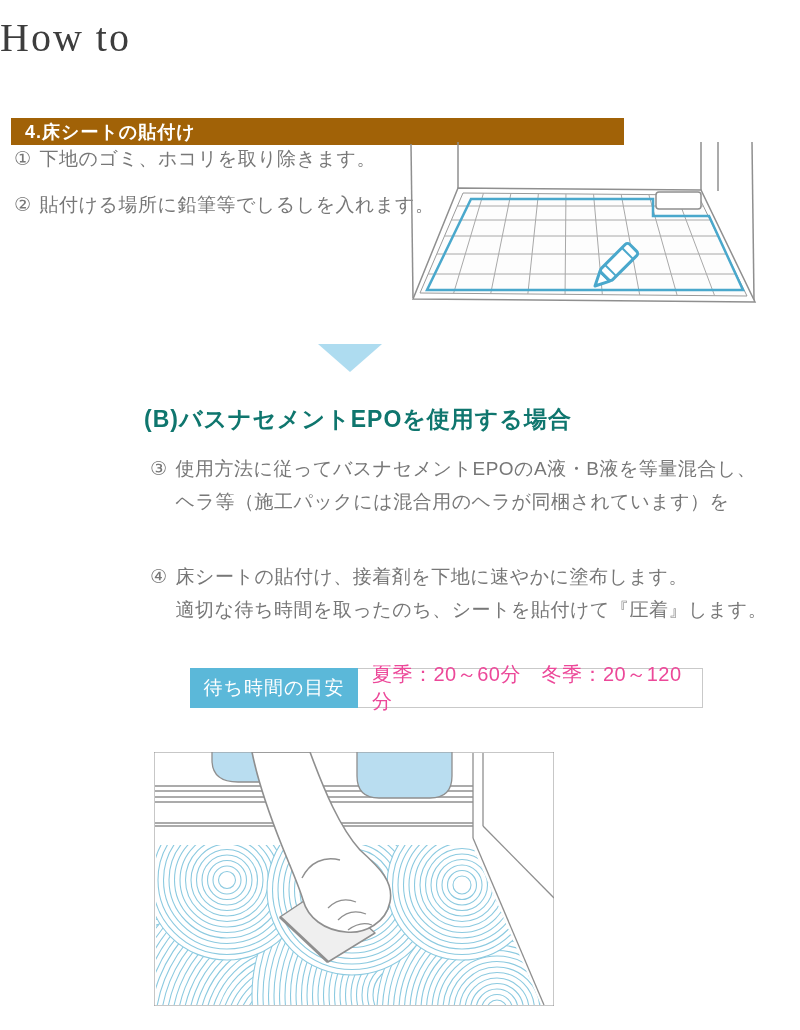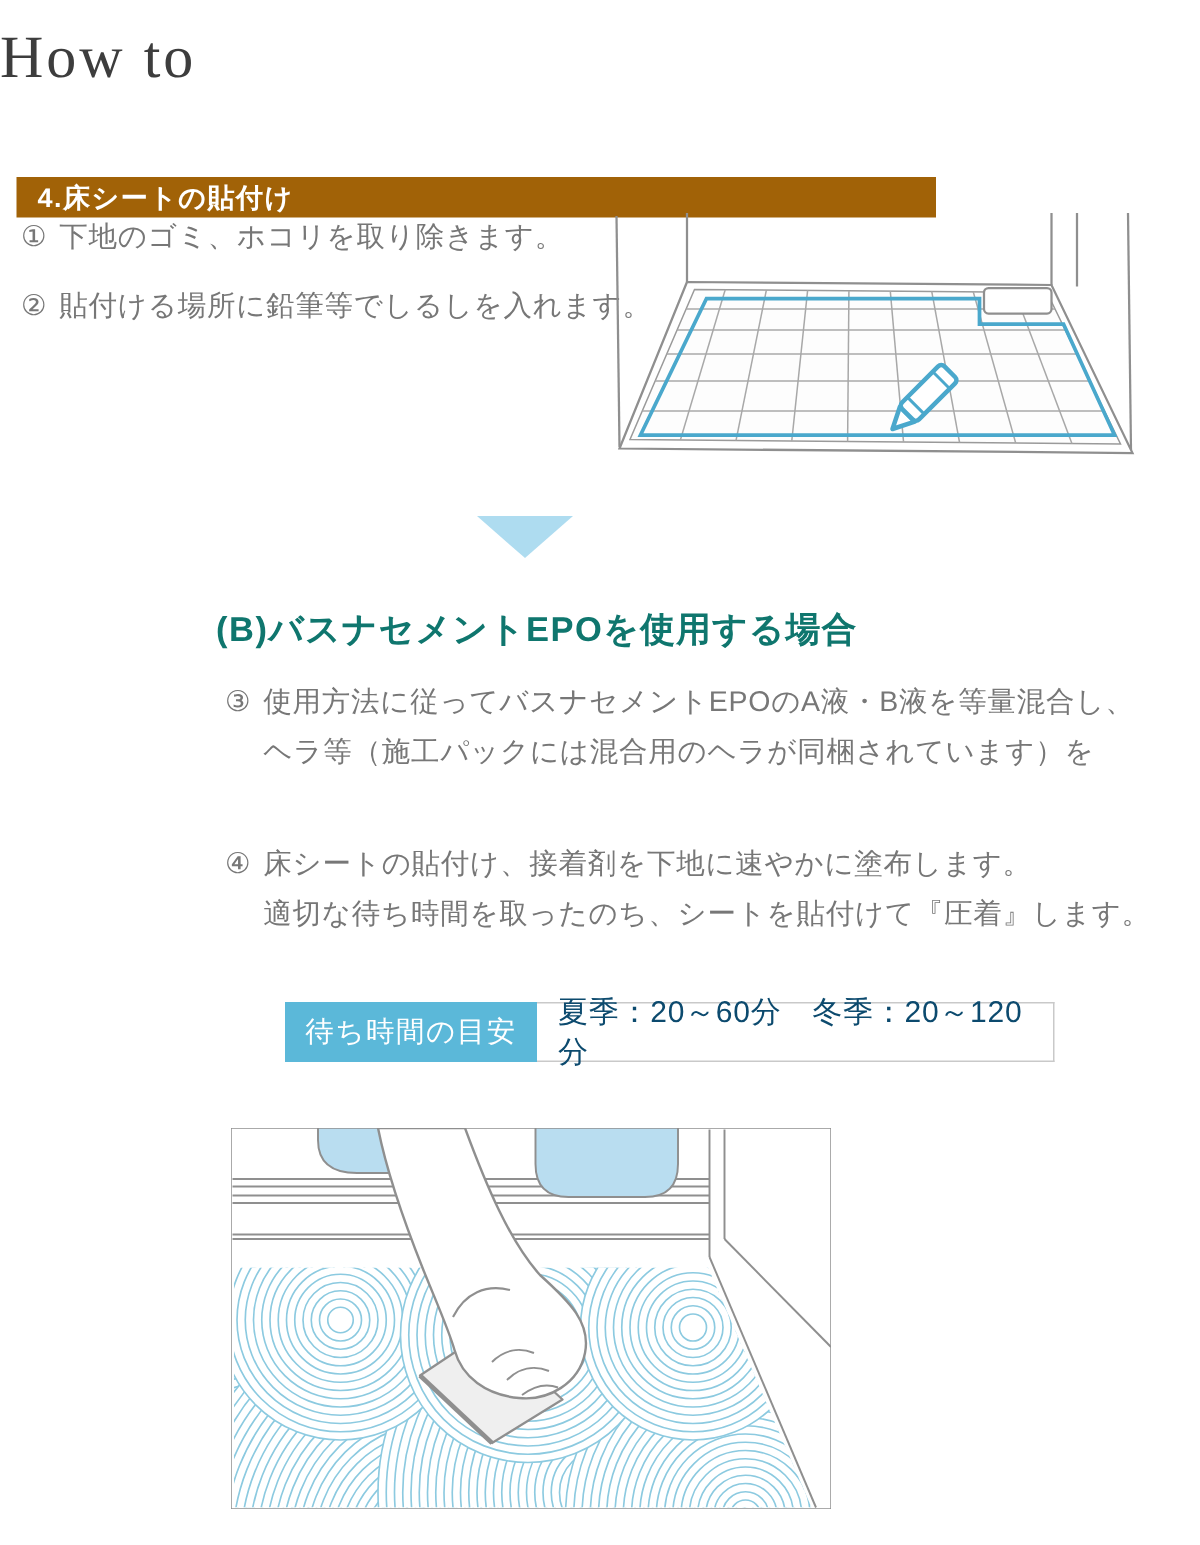--- a/index.html
+++ b/index.html
@@ -20,21 +20,21 @@
   .step4{left:150px;top:560px;}
   .illus1{position:absolute;left:403px;top:142px;width:362px;height:170px;}
   .down-arrow{position:absolute;left:318px;top:344px;width:0;height:0;
               border-left:32px solid transparent;border-right:32px solid transparent;
               border-top:28px solid #aedcf0;}
   .case-b-heading{position:absolute;left:144px;top:404px;margin:0;color:#0f766e;
                   font-size:23px;font-weight:bold;letter-spacing:1px;}
   .wait-box{position:absolute;left:150px;top:668px;height:40px;display:flex;margin-left:40px;}
   .wait-label{background:#5bb8d9;color:#ffffff;font-size:19px;width:168px;
               display:flex;align-items:center;justify-content:center;letter-spacing:1px;}
-  .wait-value{border:1px solid #c9c9c9;border-left:none;background:#ffffff;color:#0c4a6e;
+  .wait-value{border:1px solid #c9c9c9;border-left:none;background:#ffffff;color:#ec4899;
               font-size:20px;width:330px;display:flex;align-items:center;
               padding-left:14px;letter-spacing:0.5px;}
   .illus2{position:absolute;left:152px;top:750px;width:404px;height:258px;}
 </style>
 </head>
 <body>
 
 <div class="page">
 
   <h1 class="title">How to</h1>

